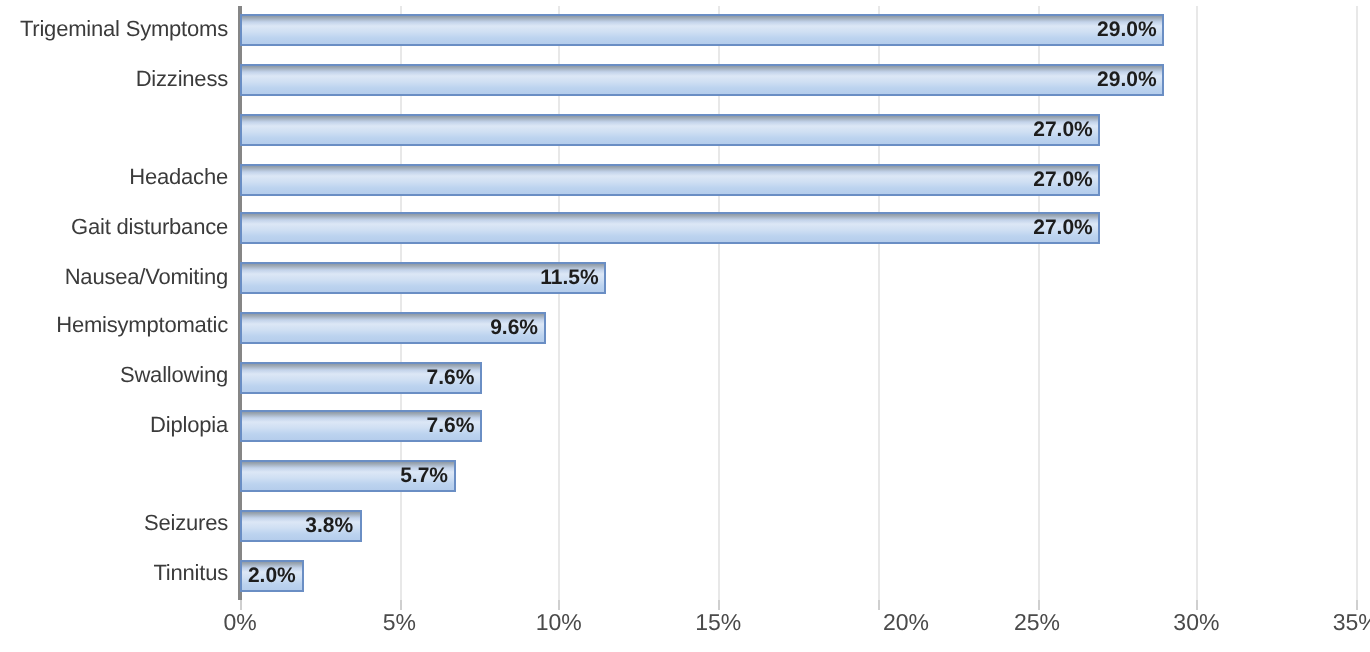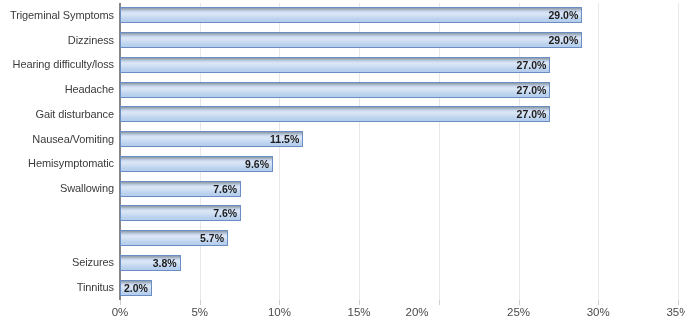--- a/index.html
+++ b/index.html
@@ -148,21 +148,20 @@
     <div class="row">
       <div class="cat-label">Dizziness</div>
       <div class="bar-wrap" style="width:462.3px">
         <div class="bar" style="width:462.3px">
           <span class="bar-value">29.0%</span>
         </div>
       </div>
     </div>
 
     <div class="row">
-      <div class="cat-label">Hearing difficulty/loss</div>
       <div class="bar-wrap" style="width:430.4px">
         <div class="bar" style="width:430.4px">
           <span class="bar-value">27.0%</span>
         </div>
       </div>
     </div>
 
     <div class="row">
       <div class="cat-label">Headache</div>
       <div class="bar-wrap" style="width:430.4px">
@@ -202,20 +201,21 @@
     <div class="row">
       <div class="cat-label">Swallowing</div>
       <div class="bar-wrap" style="width:121.2px">
         <div class="bar" style="width:121.2px">
           <span class="bar-value">7.6%</span>
         </div>
       </div>
     </div>
 
     <div class="row">
+      <div class="cat-label">Diplopia</div>
       <div class="bar-wrap" style="width:121.2px">
         <div class="bar" style="width:121.2px">
           <span class="bar-value">7.6%</span>
         </div>
       </div>
     </div>
 
     <div class="row">
       <div class="bar-wrap" style="width:90.9px">
         <div class="bar" style="width:108px">
@@ -251,19 +251,19 @@
     <div class="tick" style="left:359.1px"></div>
     <div class="tick" style="left:438.8px"></div>
     <div class="tick" style="left:518.5px"></div>
     <div class="tick" style="left:598.2px"></div>
     <div class="tick" style="left:677.9px"></div>
 
     <div class="tick-label" style="left:120px">0%</div>
     <div class="tick-label" style="left:199.7px">5%</div>
     <div class="tick-label" style="left:279.4px">10%</div>
     <div class="tick-label" style="left:359.1px">15%</div>
-    <div class="tick-label" style="left:417px">20%</div>
+    <div class="tick-label" style="left:453px">20%</div>
     <div class="tick-label" style="left:518.5px">25%</div>
     <div class="tick-label" style="left:598.2px">30%</div>
     <div class="tick-label" style="left:677.9px">35%</div>
   </div>
 
 </div>
 
 </body></html>

